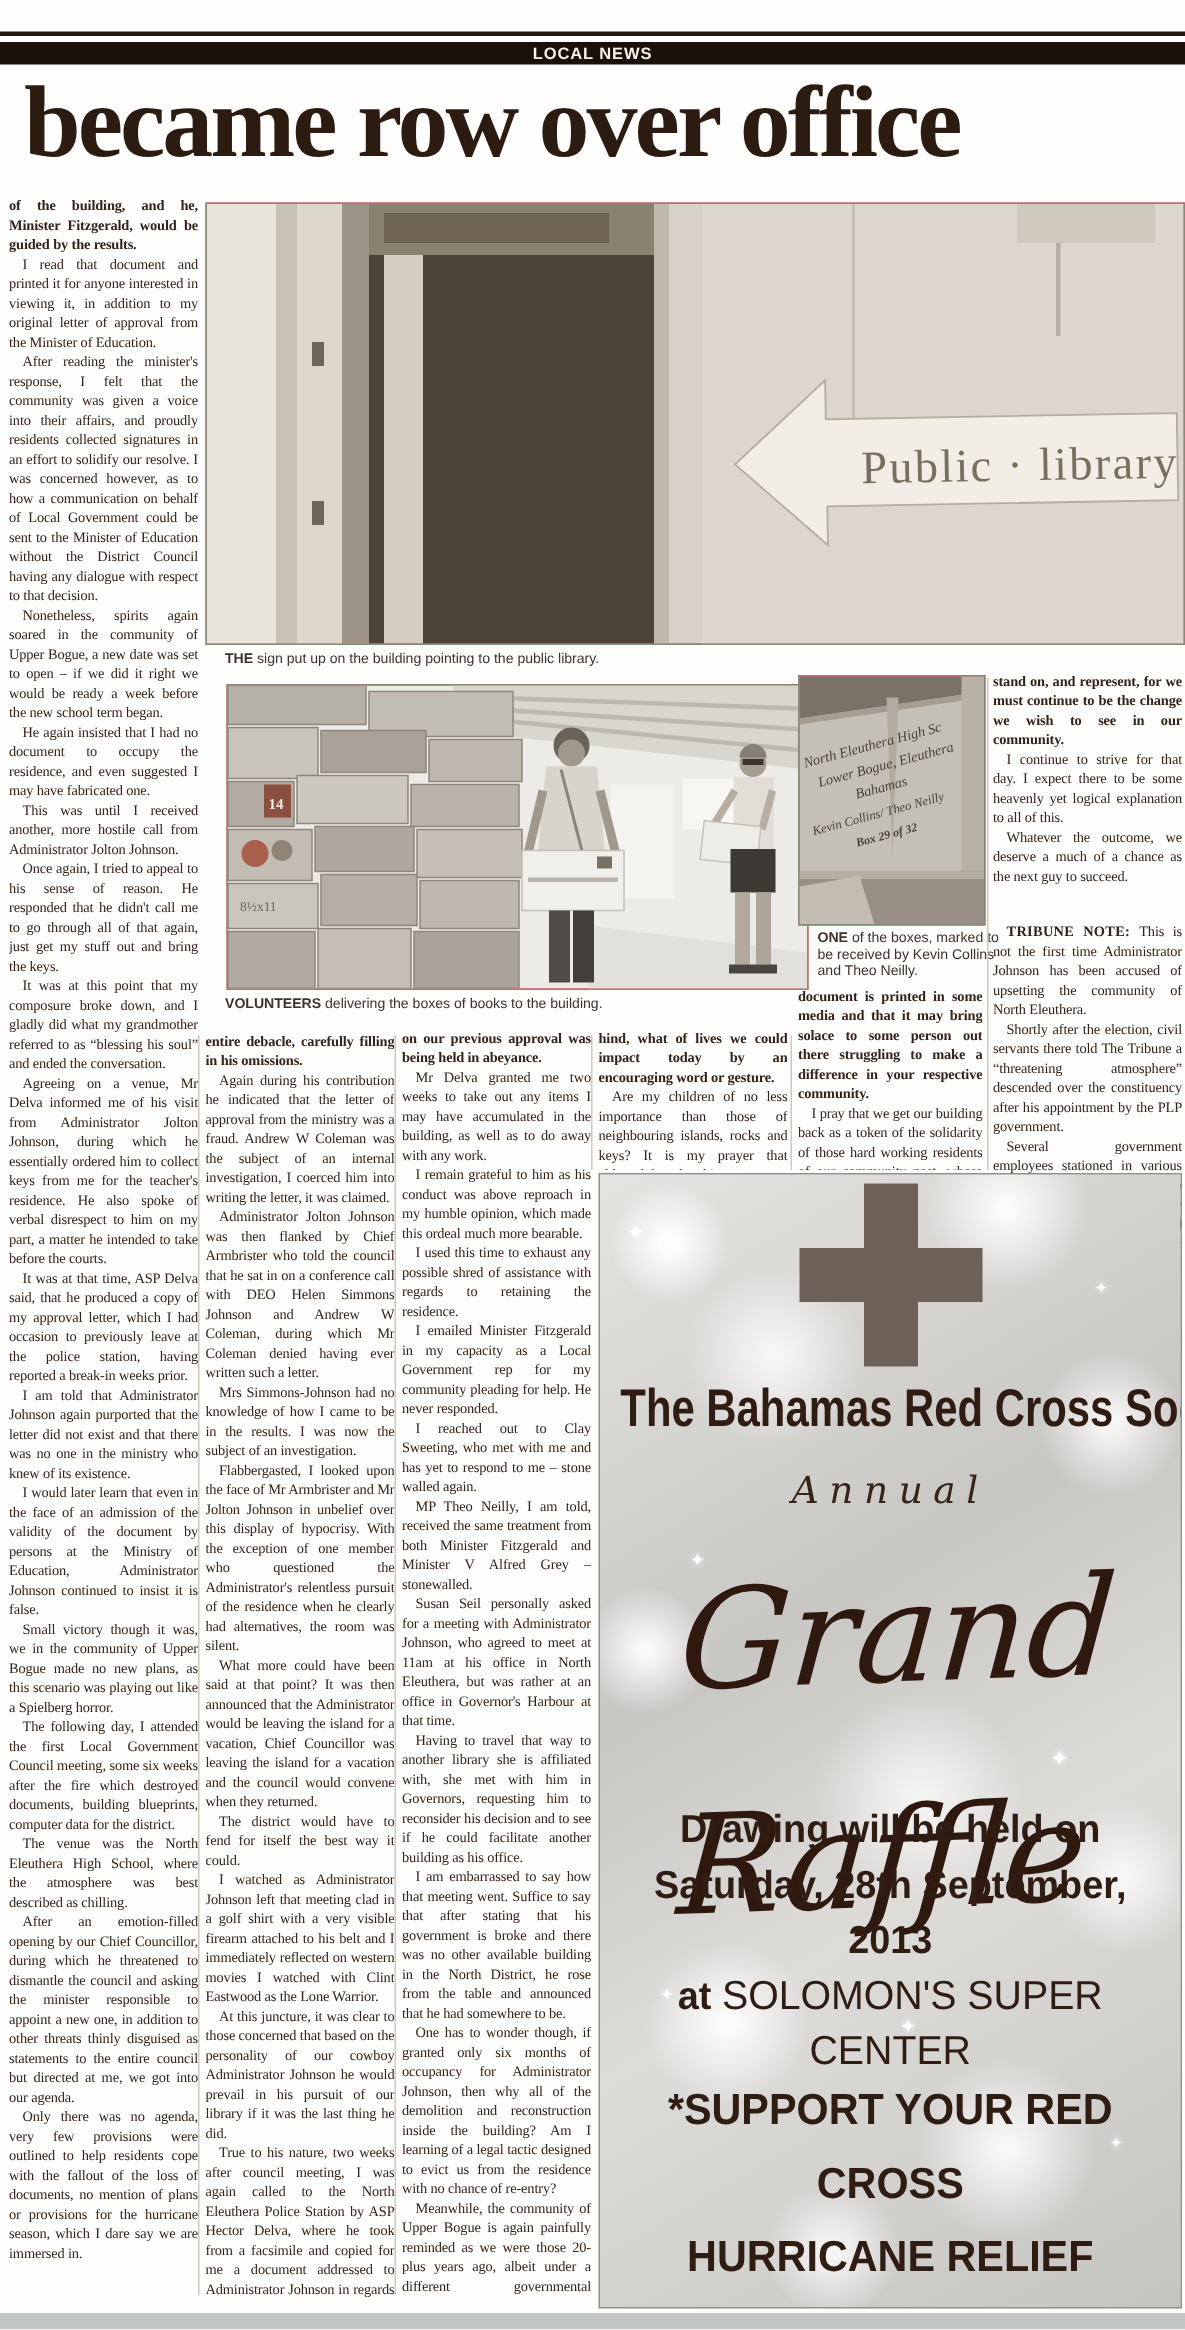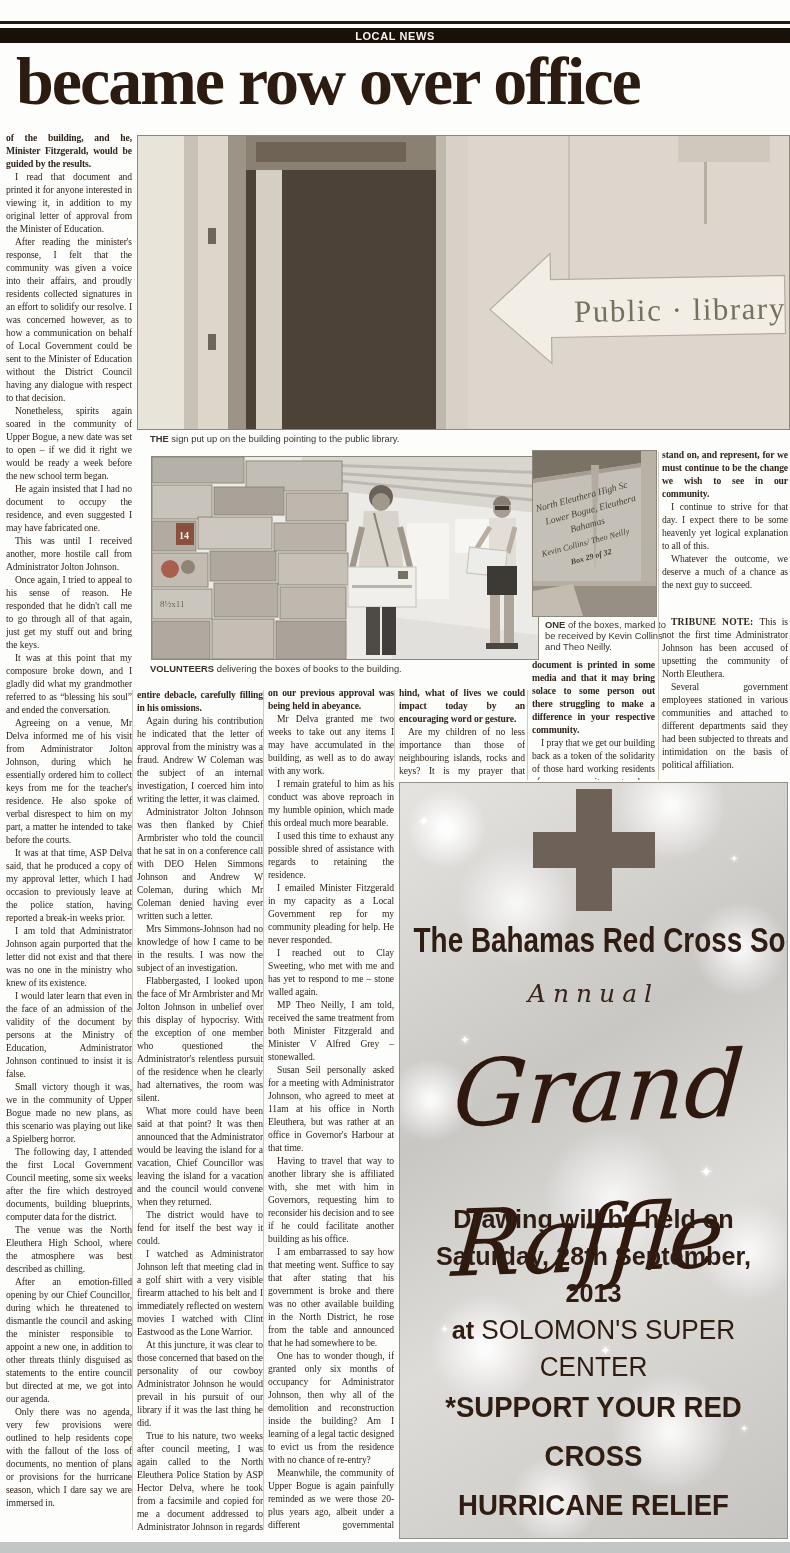--- a/index.html
+++ b/index.html
@@ -250,20 +250,21 @@
     </div>
   <div class="col" style="left:532px;top:658px;width:123px;height:122px;">
       <p>document is printed in some media and that it may bring solace to some person out there struggling to make a difference in your respective community.</p>
       <p>I pray that we get our building back as a token of the solidarity of those hard working residents of our community past, whose shoulders we</p>
     </div>
   <div class="col" style="left:662px;top:448px;width:126px;height:724px;">
       <p>stand on, and represent, for we must continue to be the change we wish to see in our community.</p>
       <p>I continue to strive for that day. I expect there to be some heavenly yet logical explanation to all of this.</p>
       <p>Whatever the outcome, we deserve a much of a chance as the next guy to succeed.</p>
       <p class="lead-par"><b>TRIBUNE NOTE: </b>This is not the first time Administrator Johnson has been accused of upsetting the community of North Eleuthera.</p>
+      <p>Shortly after the election, civil servants there told The Tribune a “threatening atmosphere” descended over the constituency after his appointment by the PLP government.</p>
       <p>Several government employees stationed in various communities and attached to different departments said they had been subjected to threats and intimidation on the basis of political affiliation.</p>
     </div>
 
   <div class="vrule" style="left:132px;top:690px;height:840px;"></div>
   <div class="vrule" style="left:263px;top:690px;height:840px;"></div>
   <div class="vrule" style="left:394px;top:690px;height:90px;"></div>
   <div class="vrule" style="left:527px;top:690px;height:90px;"></div>
   <div class="vrule" style="left:658px;top:452px;height:328px;"></div>
 
   <div class="ad">

